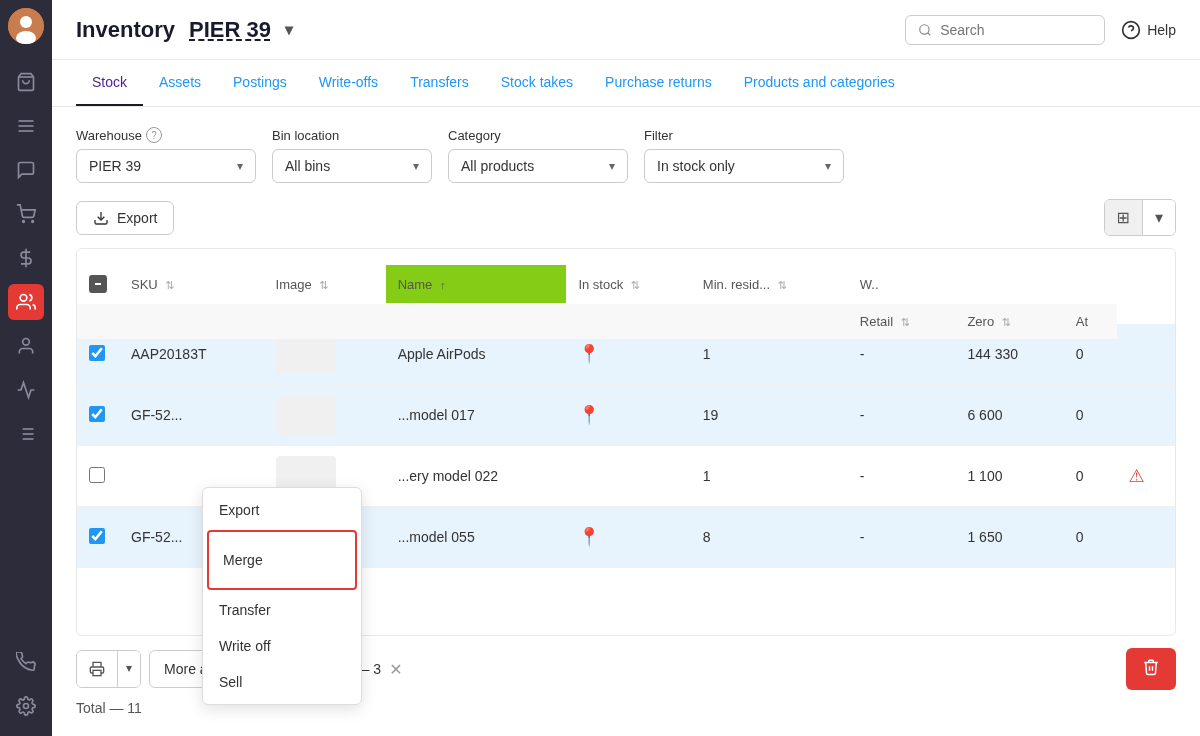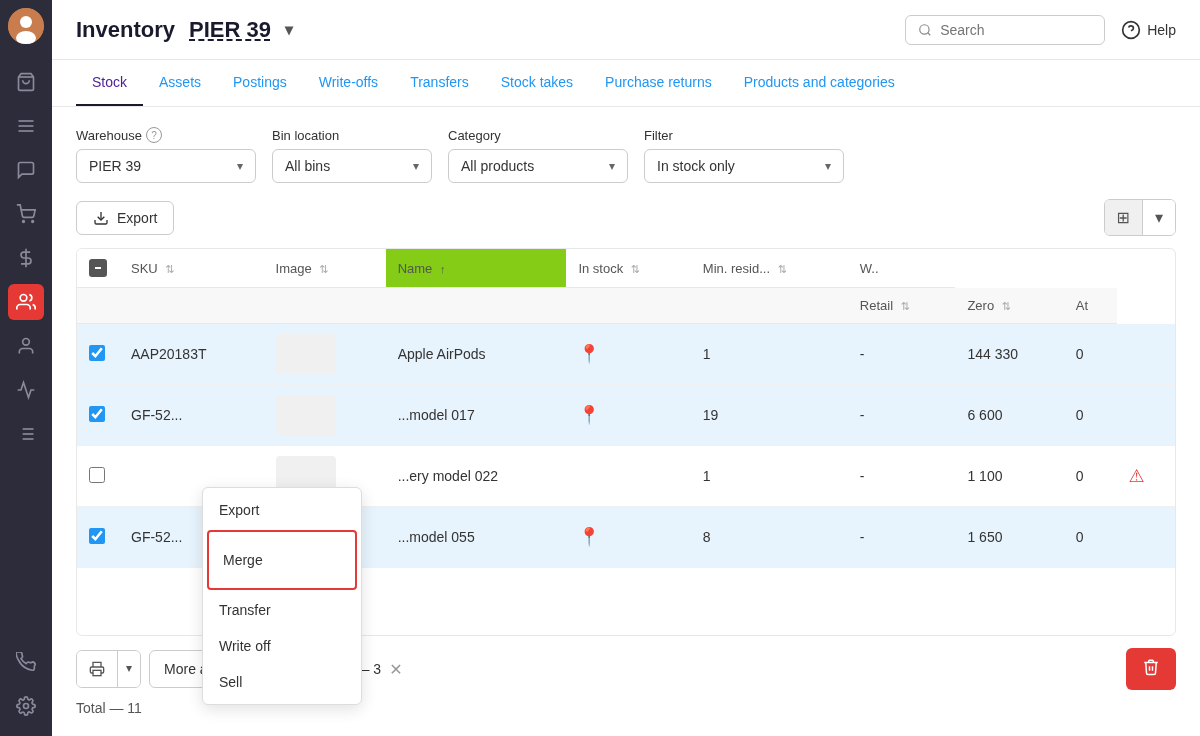--- a/index.html
+++ b/index.html
@@ -189,21 +189,21 @@
 
     
     .table-container {
       flex: 1;
       overflow: auto;
       border: 1px solid #e8e8e8;
       border-radius: 6px;
       position: relative;
     }
     table { width: 100%; border-collapse: collapse; }
-    thead { position: sticky; top: 0; z-index: 5; }
+    thead { position: sticky; top: 16px; z-index: 5; }
     thead tr:first-child th { background: #fff; border-bottom: 1px solid #e8e8e8; }
     thead tr:last-child th { background: #f8f8f8; border-bottom: 1px solid #e8e8e8; }
     th {
       padding: 10px 12px;
       text-align: left;
       font-size: 13px;
       font-weight: 500;
       color: #555;
       white-space: nowrap;
     }

